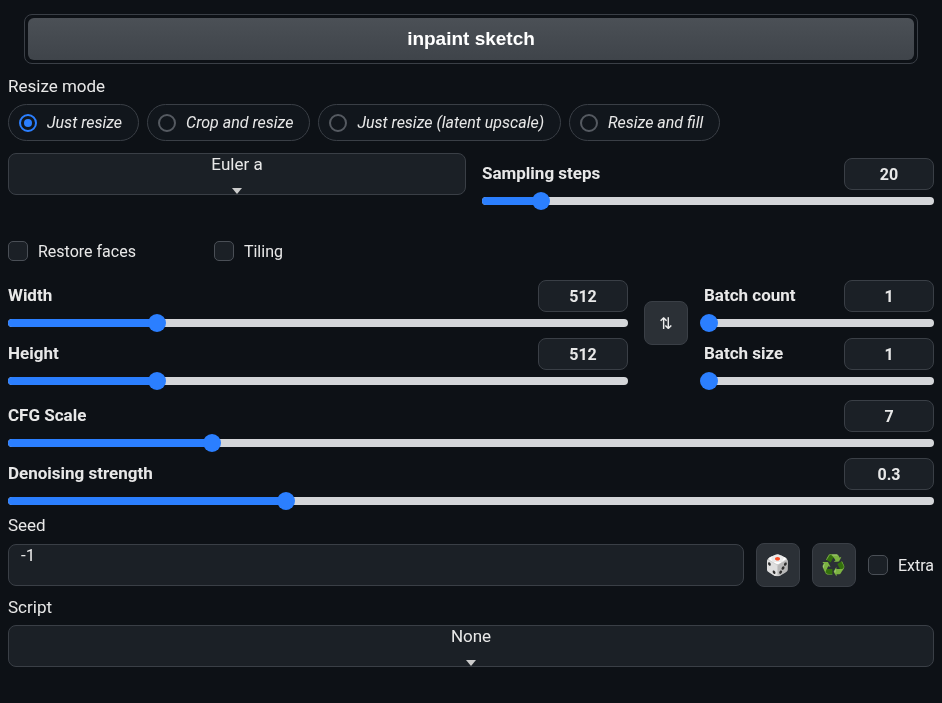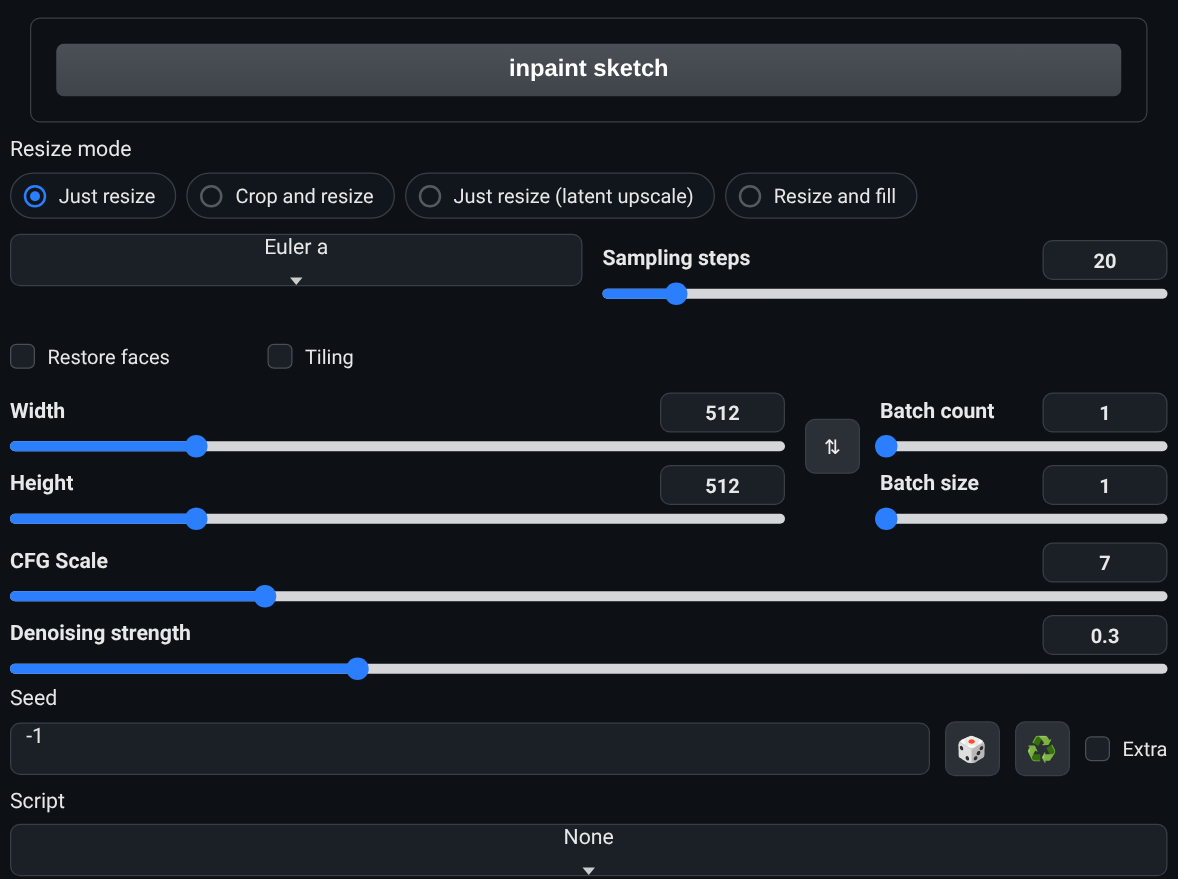--- a/index.html
+++ b/index.html
@@ -7,39 +7,39 @@
     background: #0d1116;
     color: #e8e8e8;
     font-family: -apple-system, BlinkMacSystemFont, "Segoe UI", Roboto, sans-serif;
     font-size: 16px;
     width: 942px;
     padding: 8px;
   }
   .tab-container {
     border: 1px solid #3a3f46;
     border-radius: 8px;
-    padding: 20px;
+    padding: 3px;
     margin: 6px 16px 12px 16px;
   }
   .tab-button {
     background: linear-gradient(#4b5056, #3f444a);
     border: none;
     border-radius: 6px;
     width: 100%;
     height: 42px;
     color: #fff;
     font-size: 19px;
     font-weight: 600;
     cursor: pointer;
   }
   .section-label {
     font-size: 17px;
     margin: 6px 0 8px 0;
   }
-  .radio-row { display: flex; gap: 8px; margin-bottom: 12px; }
+  .radio-row { display: flex; gap: 8px; margin-bottom: 12px; font-style: italic; }
   .radio-pill {
     display: flex;
     align-items: center;
     gap: 10px;
     border: 1px solid #3a3f46;
     border-radius: 20px;
     padding: 8px 16px 8px 10px;
     cursor: pointer;
     background: #11161c;
   }
@@ -72,21 +72,21 @@
     width: 0; height: 0;
     border-left: 5px solid transparent;
     border-right: 5px solid transparent;
     border-top: 6px solid #ccc;
   }
   .numbox {
     background: #1b2026;
     border: 1px solid #3a3f46;
     border-radius: 8px;
     height: 32px;
-    width: 100px;
+    width: 90px;
     text-align: center;
     line-height: 32px;
     font-size: 16px;
   }
   .label-row {
     display: flex;
     justify-content: space-between;
     align-items: center;
     margin: 4px 0 6px 0;
     font-weight: bold;

